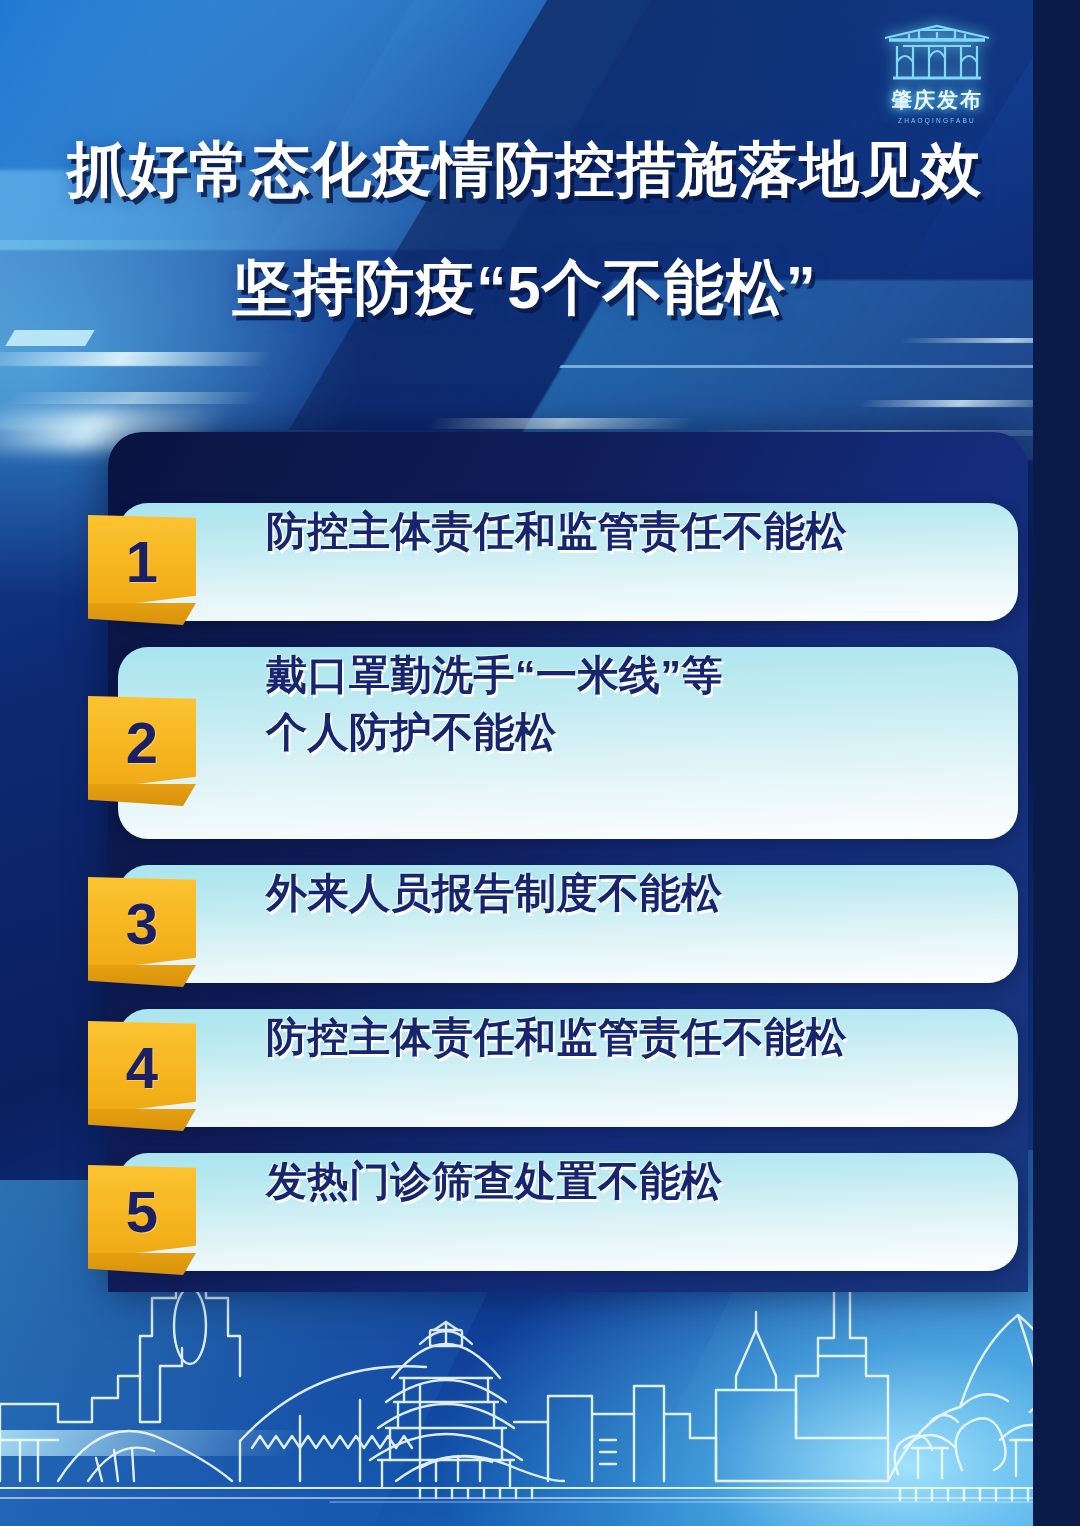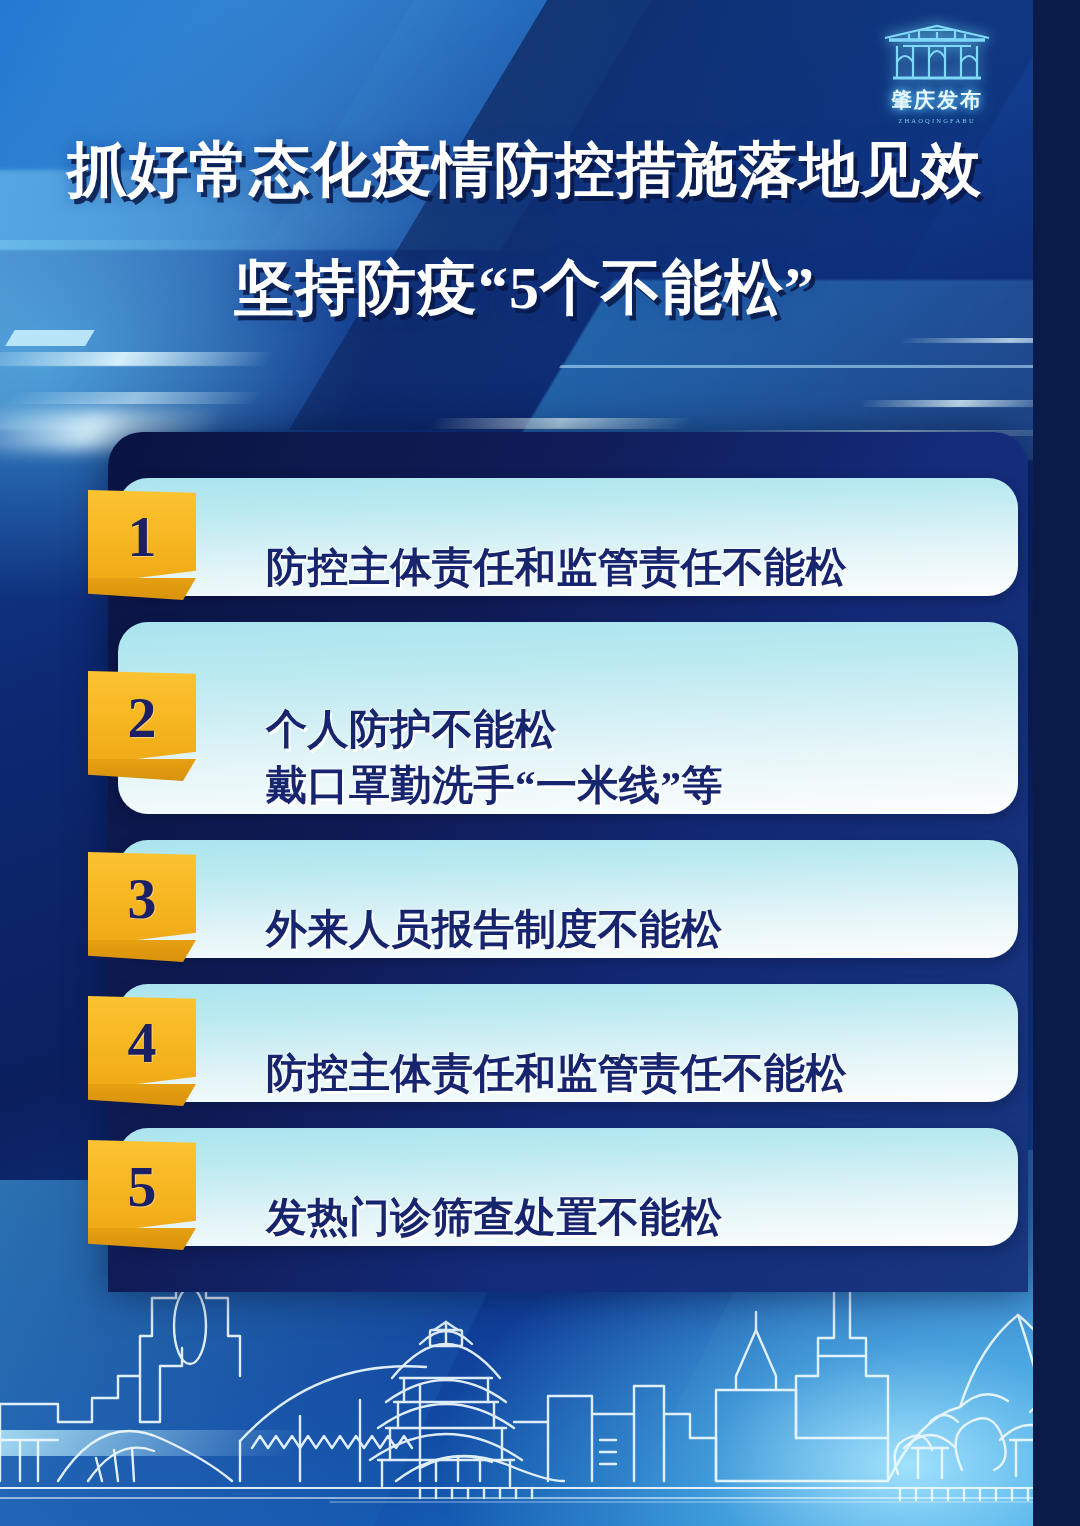--- a/index.html
+++ b/index.html
@@ -1,19 +1,19 @@
 <!DOCTYPE html>
 <html><head>
 <meta charset="utf-8">
 <style>
   html,body{margin:0;padding:0;background:#0a1b4a;}
   *{box-sizing:border-box;}
   .poster{
     position:relative;width:1033px;height:1526px;overflow:hidden;
-    font-family:Liberation Serif, serif;
+    font-family:Liberation Sans, sans-serif;
     background:
       radial-gradient(ellipse 780px 460px at 88% 96%, rgba(180,235,255,.95) 0%, rgba(90,190,240,.55) 26%, rgba(30,120,210,0) 60%),
       radial-gradient(ellipse 520px 380px at 4% 24%, rgba(80,190,245,.55) 0%, rgba(20,110,200,0) 62%),
       linear-gradient(160deg,#1763c0 0%,#14489e 16%,#0d2a74 36%,#0b1f5e 58%,#10409a 80%,#1a7fd0 100%);
   }
 
   
   .band{position:absolute;pointer-events:none;}
   .b1{left:-160px;top:-80px;width:760px;height:330px;background:linear-gradient(90deg,rgba(120,215,255,.75),rgba(60,160,235,.15));transform:skewX(-31deg);filter:blur(1px);}
   .b2{left:-60px;top:-60px;width:420px;height:300px;background:linear-gradient(90deg,rgba(25,110,205,.85),rgba(20,80,170,.1));transform:skewX(-31deg);}
@@ -50,21 +50,21 @@
     border-radius:34px 34px 0 0;
     background:linear-gradient(118deg,#0a1442 0%,#101c57 34%,#132a78 60%,#18377f 100%);
     box-shadow:0 0 40px rgba(4,12,45,.55);z-index:4;
   }
   .cards{position:absolute;left:88px;top:478px;width:930px;z-index:5;}
   .card-row{position:relative;margin-bottom:26px;}
   .card{
     margin-left:30px;width:900px;border-radius:30px;
     background:linear-gradient(178deg,#a9e4ee 0%,#bdeaf1 28%,#e4f5f8 66%,#fdfeff 100%);
     box-shadow:0 5px 14px rgba(5,15,50,.35);
-    display:flex;align-items:flex-end;
+    display:flex;align-items:flex-start;margin-top:25px;
   }
   .card-1,.card-3,.card-4,.card-5{height:118px;}
   .card-2{height:192px;}
   .card-text{
     padding-left:148px;padding-right:26px;
     color:#17246e;font-weight:bold;font-size:41px;line-height:1.38;letter-spacing:.5px;
     text-shadow:2px 3px 0 rgba(255,255,255,.95), -1px -1px 0 rgba(255,255,255,.7);
   }
   .card-text .l{display:block;}
 
@@ -160,22 +160,22 @@
     </div>
 
     <div class="card-row">
       <div class="tab">
         <div class="face"></div>
         <div class="fold"></div>
         <div class="num">2</div>
       </div>
       <div class="card card-2">
         <div class="card-text">
+          <span class="l">戴口罩勤洗手“一米线”等</span>
           <span class="l">个人防护不能松</span>
-          <span class="l">戴口罩勤洗手“一米线”等</span>
         </div>
       </div>
     </div>
 
     <div class="card-row">
       <div class="tab">
         <div class="face"></div>
         <div class="fold"></div>
         <div class="num">3</div>
       </div>

